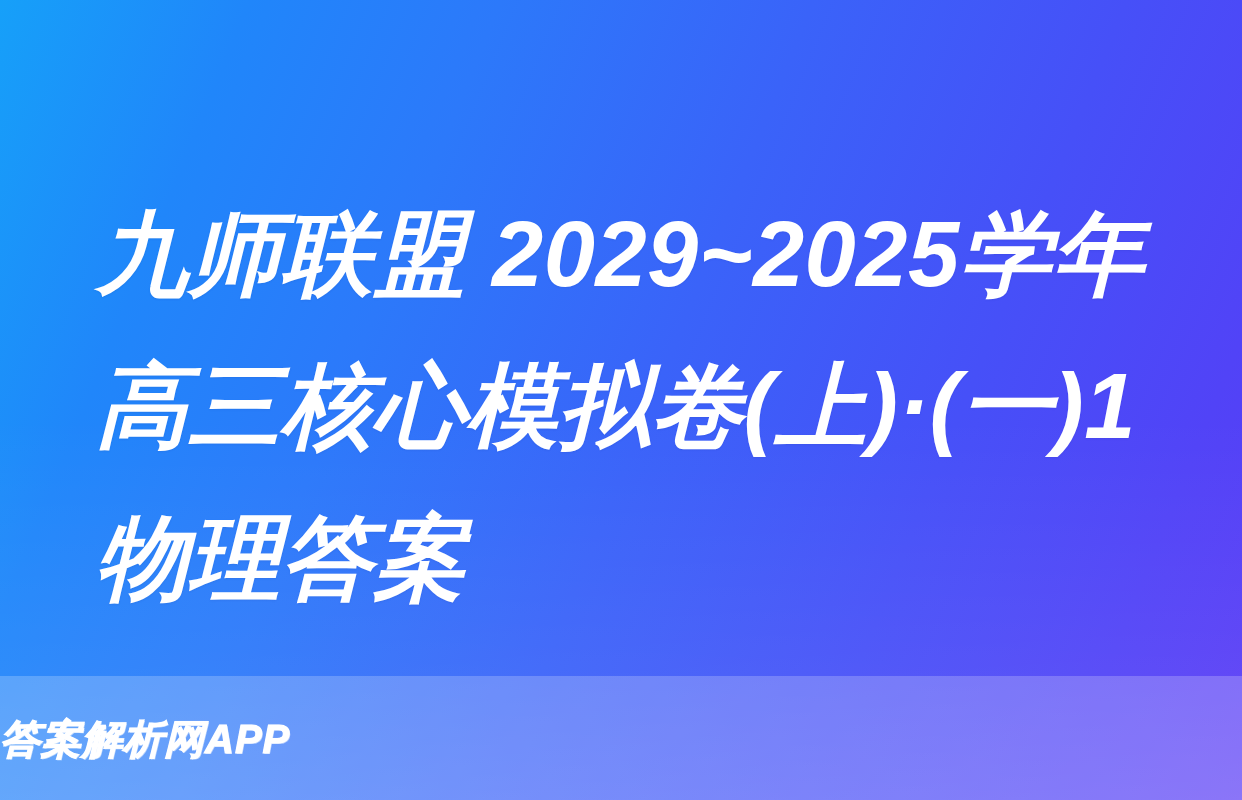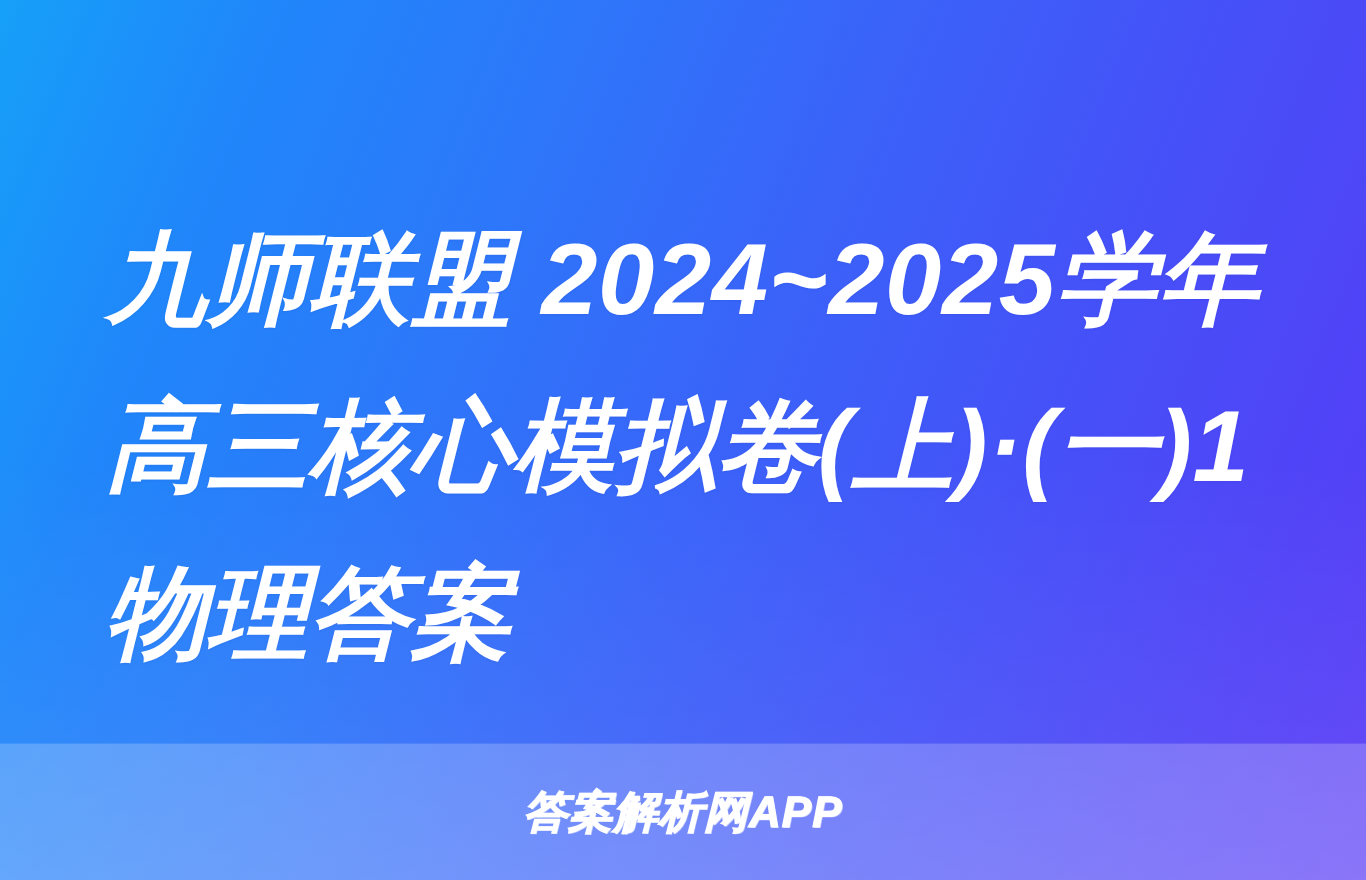--- a/index.html
+++ b/index.html
@@ -74,21 +74,20 @@
   .watermark-band {
     position: absolute;
     left: 0;
     right: 0;
     top: 676px;
     height: 124px;
     background-color: rgba(255, 255, 255, 0.215);
     z-index: 4;
     display: flex;
     align-items: center;
-    justify-content: center;
   }
 
   .watermark-text {
     color: #FFFFFF;
     font-family: "Liberation Sans", "DejaVu Sans", sans-serif;
     font-size: 40px;
     font-weight: 700;
     font-style: italic;
     letter-spacing: 1px;
     line-height: 1;
@@ -99,20 +98,20 @@
       1px 1px 0 rgba(255,255,255,0.55);
     transform: translateY(1px);
   }
 </style>
 </head>
 <body>
 
 <div class="cover">
 
   <div class="title-block">
-    <h1 class="title-text">九师联盟 2024~2025学年高三核心模拟卷(上)·(一)1物理答案</h1>
+    <h1 class="title-text">九师联盟 2029~2025学年高三核心模拟卷(上)·(一)1物理答案</h1>
   </div>
 
   <div class="watermark-band">
     <span class="watermark-text">答案解析网APP</span>
   </div>
 
 </div>
 
 </body></html>

